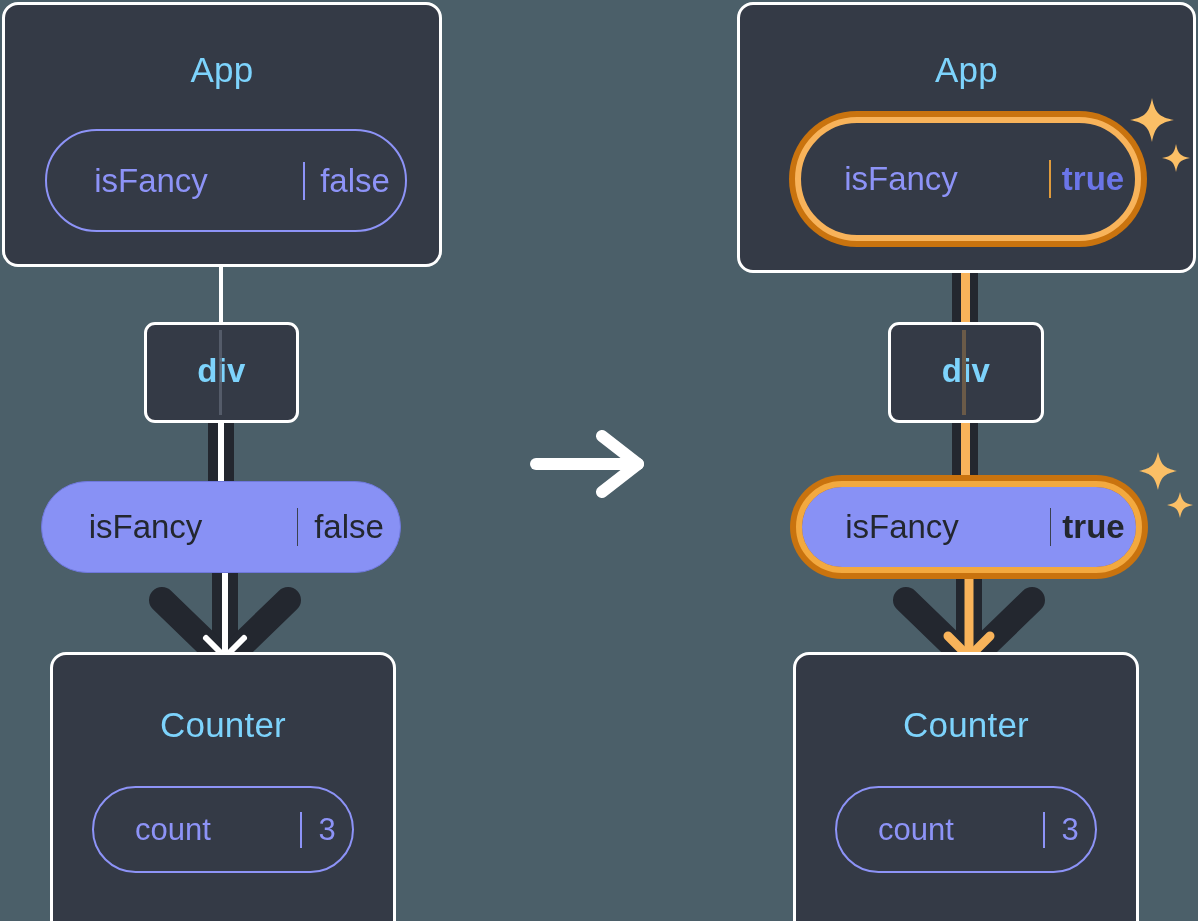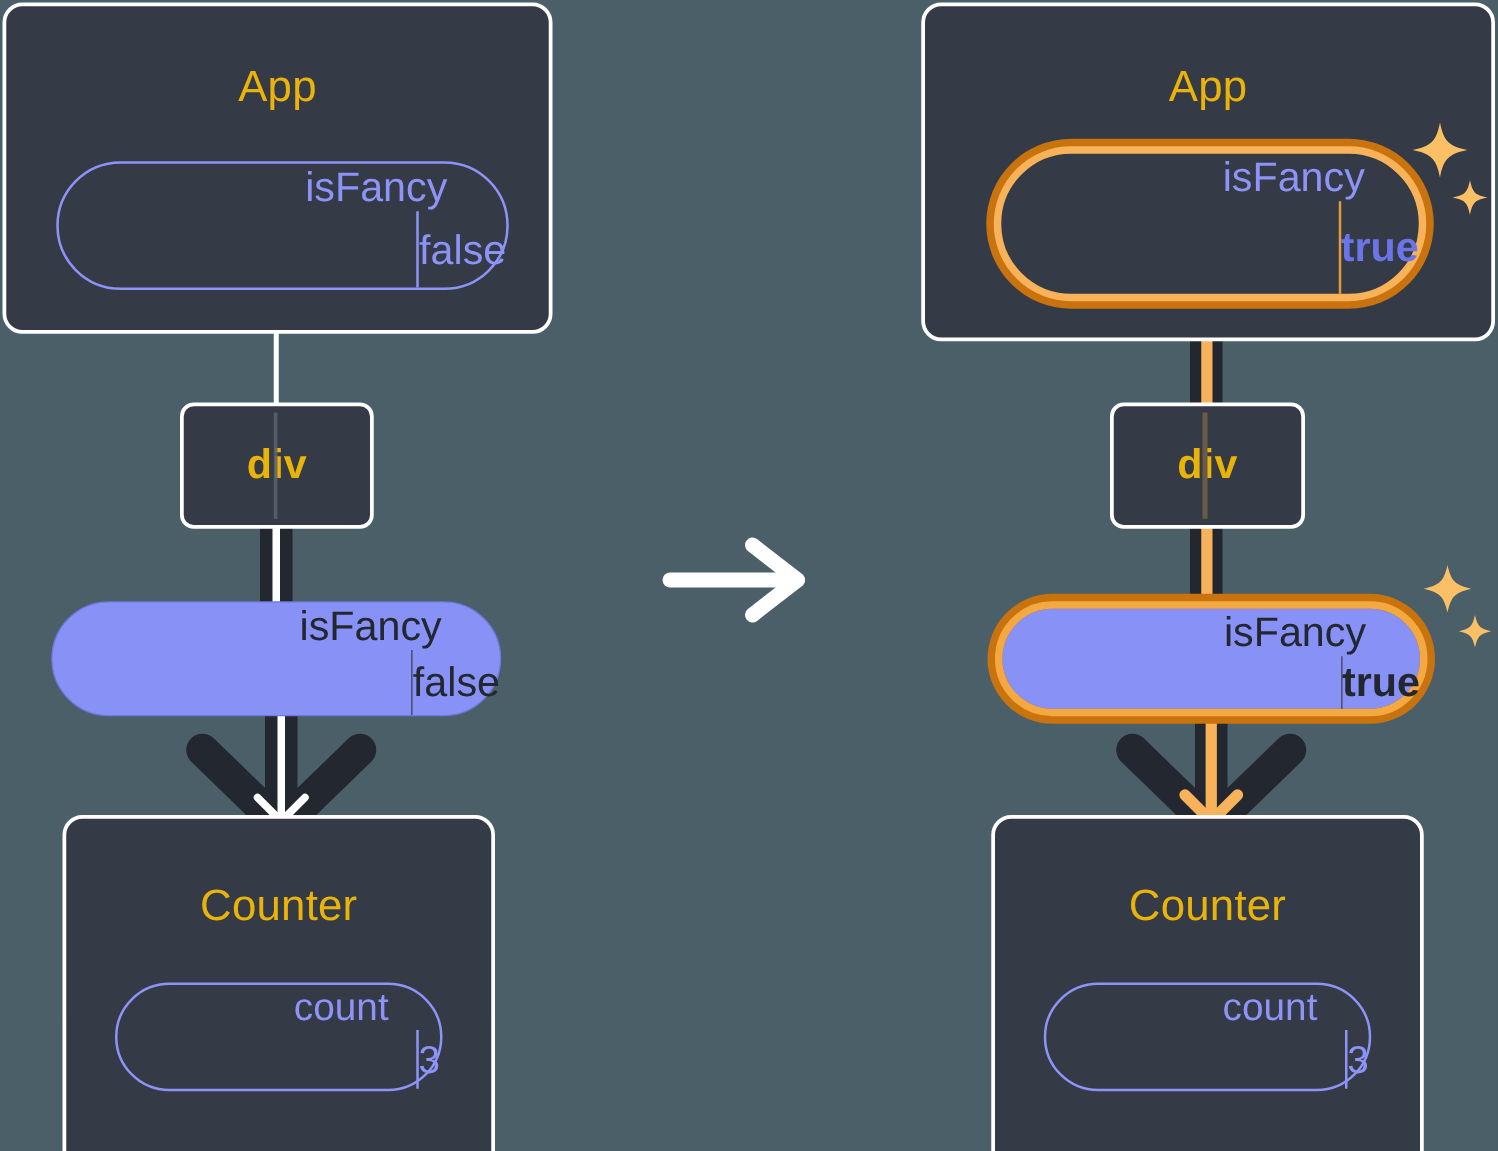--- a/index.html
+++ b/index.html
@@ -18,34 +18,33 @@
     background:#343A46;
     border:3px solid #FFFFFF;
     border-radius:16px;
     box-sizing:border-box;
     z-index:5;
   }
   .box-title{
     position:absolute;
     left:0;right:0;
     text-align:center;
-    color:#eab308;
+    color:#7dd3fc;
     font-weight:400;
     letter-spacing:.2px;
   }
 
   
   .pill{
     position:absolute;
     display:flex;
-    align-items:flex-end;
+    align-items:center;
     box-sizing:border-box;
     border-radius:999px;
     z-index:7;
-    flex-direction:column;
   }
   .pill .cell{
     display:flex;align-items:center;justify-content:center;
     box-sizing:border-box;
     white-space:nowrap;
   }
   .pill .cell.k{flex:0 0 auto;}
   .pill .cell.v{flex:1 1 auto;margin-left:48px;}
 
   

